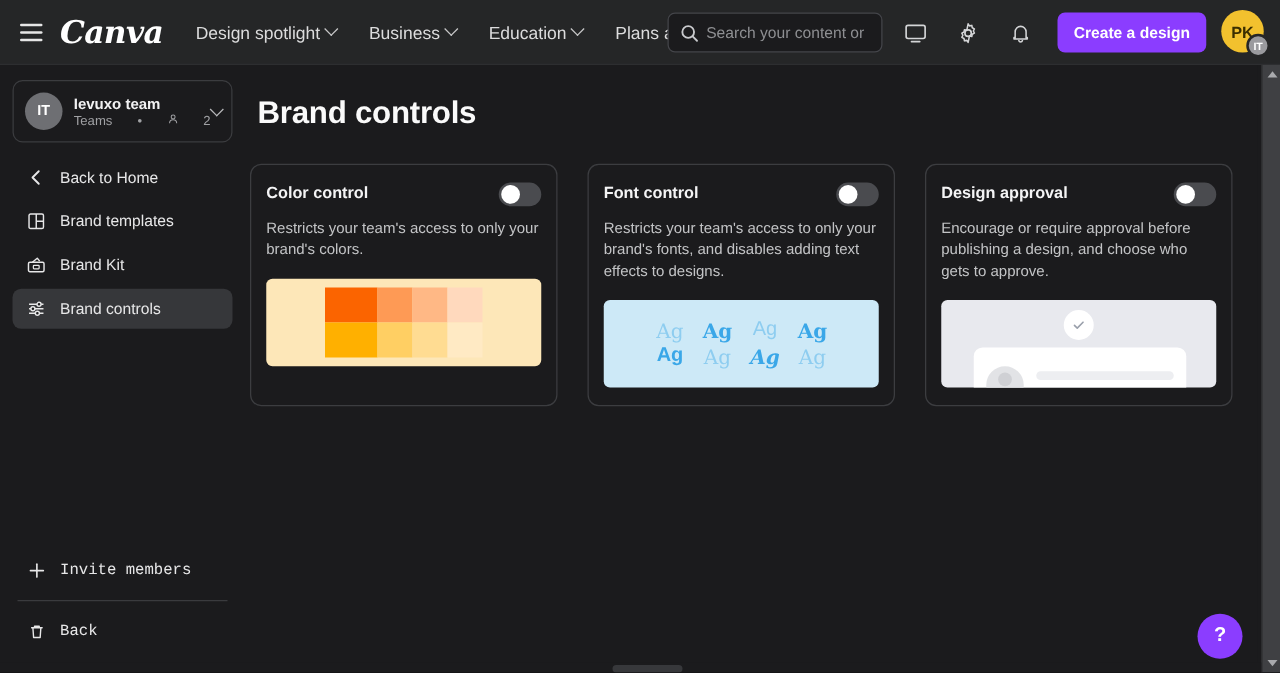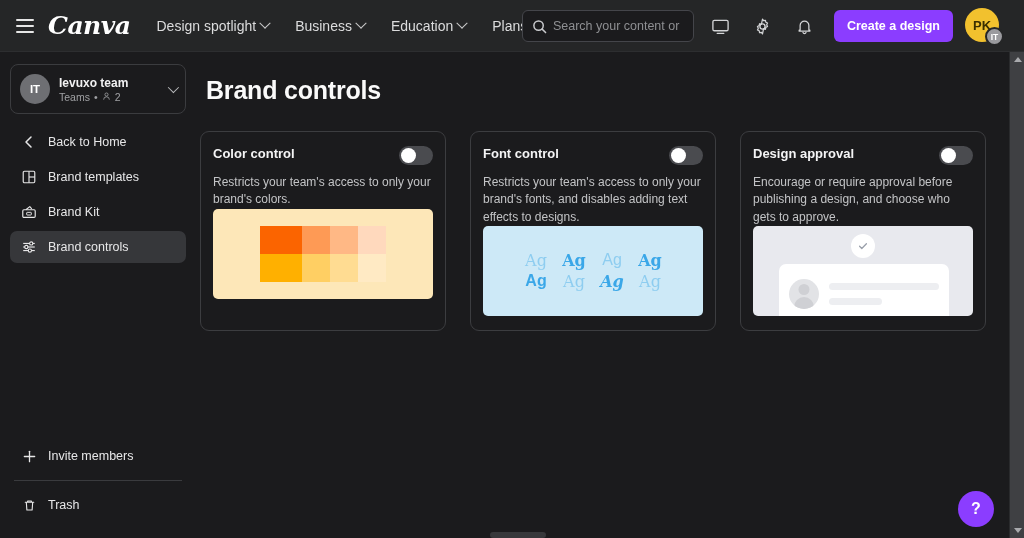--- a/index.html
+++ b/index.html
@@ -56,21 +56,21 @@
   .icon-btn {
     width: 30px; height: 30px; margin-left: 12px;
     display: flex; align-items: center; justify-content: center; cursor: pointer;
   }
   .cta {
     margin-left: 14px; height: 32px; padding: 0 13px;
     background: #8b3dff; border: none; border-radius: 6px;
     color: #fff; font-size: 12.5px; font-weight: bold; cursor: pointer;
     font-family: "Liberation Sans", sans-serif;
   }
-  .avatar-wrap { position: relative; width: 36px; height: 36px; margin-left: 12px; margin-right: 23px; cursor: pointer; }
+  .avatar-wrap { position: relative; width: 36px; height: 36px; margin-left: 12px; margin-right: 11px; cursor: pointer; }
   .avatar {
     width: 34px; height: 34px; border-radius: 50%;
     background: #f2c12e; color: #3b2f00; font-size: 13px; font-weight: bold;
     display: flex; align-items: center; justify-content: center;
   }
   .avatar-badge {
     position: absolute; right: -3px; bottom: -2px;
     width: 19px; height: 19px; border-radius: 50%;
     background: #9a9a9e; color: #fff; font-size: 8.5px; font-weight: bold;
     display: flex; align-items: center; justify-content: center;
@@ -86,34 +86,34 @@
     height: 50px; border: 1px solid #3b3c3f; border-radius: 8px;
     display: flex; align-items: center; padding: 0 9px; cursor: pointer;
   }
   .team-avatar {
     width: 30px; height: 30px; border-radius: 50%; background: #6e6f73;
     color: #fff; font-size: 11.5px; font-weight: bold;
     display: flex; align-items: center; justify-content: center; flex: 0 0 auto;
   }
   .team-text { margin-left: 9px; flex: 1 1 auto; min-width: 0; }
   .team-name { font-size: 12px; font-weight: bold; color: #f1f1f2; white-space: nowrap; }
-  .team-sub { font-size: 10.5px; color: #a0a1a4; display: flex; align-items: center; gap: 4px; margin-top: 1px; }
+  .team-sub { font-size: 10.5px; color: #a0a1a4; display: flex; align-items: center; gap: 20px; margin-top: 1px; }
   .team-chev { width: 8px; height: 8px; border-right: 1.5px solid #b9babc; border-bottom: 1.5px solid #b9babc;
     transform: rotate(45deg) translateY(-2px); flex: 0 0 auto; }
 
   .nav-list { margin-top: 12px; }
   .side-item {
     height: 32px; display: flex; align-items: center; gap: 10px;
     padding: 0 10px; border-radius: 7px; cursor: pointer;
     font-size: 12.5px; color: #e7e7e8; margin-bottom: 3px;
   }
   .side-item.active { background: #36373a; }
   .side-icon { width: 18px; height: 18px; flex: 0 0 auto; display:flex; align-items:center; justify-content:center; }
 
-  .sidebar-bottom { position: absolute; left: 10px; bottom: 14px; width: 176px; }
+  .sidebar-bottom { position: absolute; left: 10px; bottom: 14px; width: 176px; font-family: Liberation Mono, monospace; }
   .divider { height: 1px; background: #3a3b3e; margin: 8px 4px; }
 
   
   .main {
     position: absolute; left: 196px; top: 52px; width: 810px; height: 486px;
     background: #1b1b1d; padding: 16px 20px 0 0;
   }
   .page-title { font-size: 25px; font-weight: bold; color: #fafafa; margin: 8px 0 0 10px; letter-spacing: -0.2px; }
 
   .cards { display: flex; gap: 24px; margin: 26px 0 0 4px; }
@@ -126,21 +126,21 @@
   .toggle {
     width: 34px; height: 19px; border-radius: 10px; background: #4a4b4f;
     position: relative; cursor: pointer; flex: 0 0 auto;
   }
   .toggle .knob {
     position: absolute; top: 2px; left: 2px; width: 15px; height: 15px;
     border-radius: 50%; background: #ffffff;
   }
   .card-desc { font-size: 12px; line-height: 1.45; color: #c3c4c6; margin-top: 9px; }
 
-  .preview { height: 90px; border-radius: 5px; overflow: hidden; position: relative; }
+  .preview { margin-top: 14px; height: 70px; border-radius: 5px; overflow: hidden; position: relative; }
 
   
   .preview-color { background: #fde7b8; display: flex; align-items: center; justify-content: center; }
   .swatch-grid { display: grid; grid-template-columns: 42px 28px 28px 28px; grid-template-rows: 28px 28px; }
   
   .preview-font { background: #cde9f7; display: flex; flex-direction: column;
     align-items: center; justify-content: center; gap: 2px; }
   .font-row { display: flex; gap: 0; }
   .ag { width: 38px; text-align: center; color: #3aa7e8; font-size: 16px; font-family: "DejaVu Serif", serif; }
   .ag.b { font-weight: bold; }
@@ -340,21 +340,21 @@
         </span>
         <span>Invite members</span>
       </div>
       <div class="divider"></div>
       <div class="side-item">
         <span class="side-icon">
           <svg width="15" height="15" viewBox="0 0 16 16" fill="none">
             <path d="M3.5 4.5h9M6 4.5V3.2h4v1.3M4.6 4.5l.6 8.3h5.6l.6-8.3" stroke="#e7e7e8" stroke-width="1.2" stroke-linejoin="round" stroke-linecap="round"></path>
           </svg>
         </span>
-        <span>Trash</span>
+        <span>Back</span>
       </div>
     </div>
   </div>
 
   <div class="main">
     <div class="page-title">Brand controls</div>
 
     <div class="cards">
 
       <div class="card">

